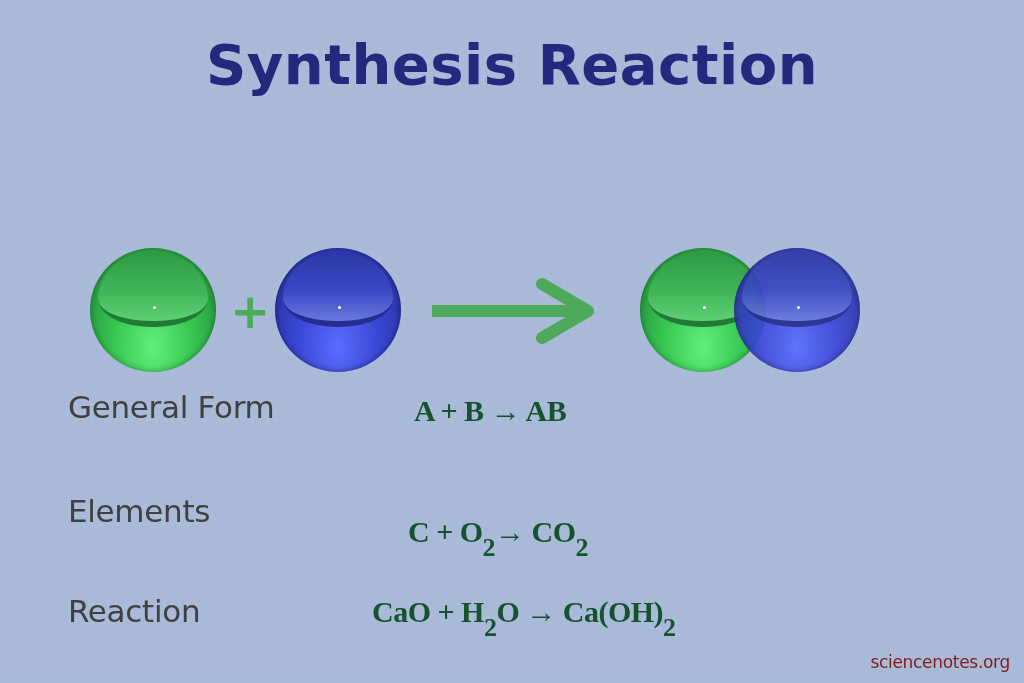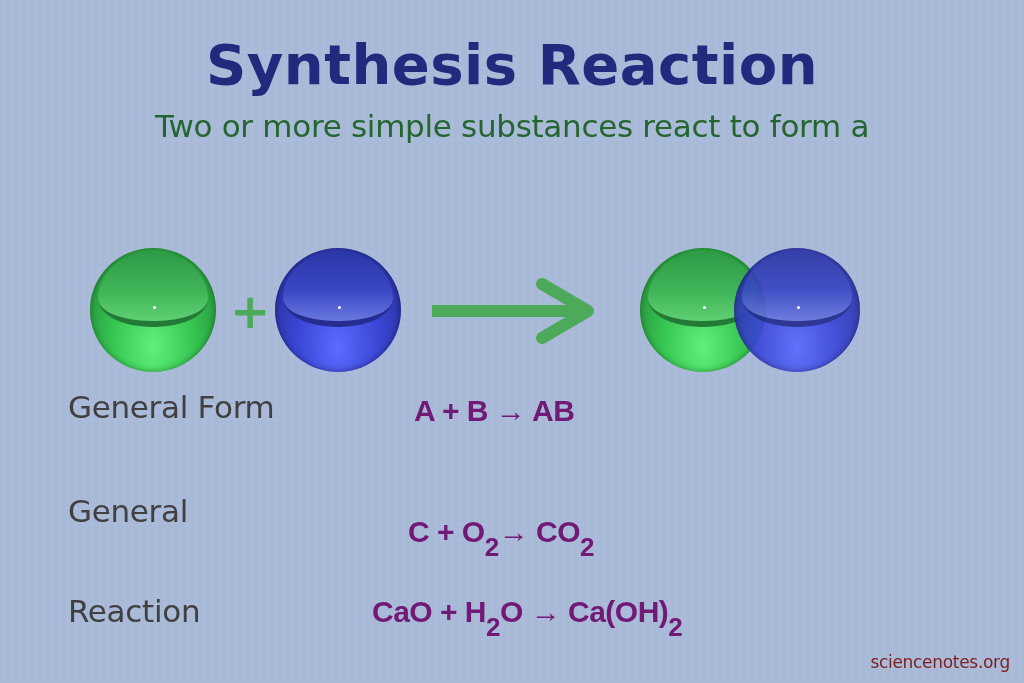--- a/index.html
+++ b/index.html
@@ -48,37 +48,36 @@
     position:absolute; left:230px; top:287px; font-size:48px; font-weight:bold;
     color:#4caa5a; line-height:48px; font-family:"DejaVu Sans", sans-serif;
   }
   .arrow { position:absolute; left:430px; top:278px; }
   .overlap { position:absolute; opacity:0.92; }
   .label {
     position:absolute; left:68px; font-size:31px; color:#404040;
     font-family:"DejaVu Sans", sans-serif; line-height:40px; letter-spacing:-0.3px;
   }
   .eq {
-    position:absolute; font-size:30px; font-weight:bold; color:#701a75;
-    font-family:Liberation Sans, sans-serif; line-height:40px; white-space:nowrap;
+    position:absolute; font-size:30px; font-weight:bold; color:#14532d;
+    font-family:Liberation Serif, serif; line-height:40px; white-space:nowrap;
     letter-spacing:-0.5px;
   }
   .eq sub { font-size:26px; vertical-align:-14px; line-height:0; }
   .credit {
     position:absolute; right:14px; top:652px; font-size:17px; color:#7f1d1d;
     font-family:"DejaVu Sans", sans-serif; letter-spacing:-0.3px;
   }
 </style>
 </head>
 <body>
 
 <div class="title">Synthesis Reaction</div>
 
 <div class="subtitle">
-  <div>Two or more simple substances react to form a</div>
 </div>
 
 <div class="sphere green" style="left:90px; top:248px; width:126px; height:124px;">
   <div class="cap"></div>
   <div class="shine"></div>
 </div>
 
 <div class="plus">+</div>
 
 <div class="sphere blue" style="left:275px; top:248px; width:126px; height:124px;">
@@ -98,21 +97,21 @@
 <div class="sphere blue overlap" style="left:734px; top:248px; width:126px; height:124px;">
   <div class="cap"></div>
   <div class="shine"></div>
 </div>
 
 <div class="label" style="top:387px;">General Form</div>
 <div class="eq" style="left:414px; top:391px;">
   <span>A + B </span><span>→</span><span> AB</span>
 </div>
 
-<div class="label" style="top:491px;">General</div>
+<div class="label" style="top:491px;">Elements</div>
 <div class="eq" style="left:408px; top:512px;">
   <span>C + O</span><sub>2</sub><span>→</span><span> CO</span><sub>2</sub>
 </div>
 
 <div class="label" style="top:591px;">Reaction</div>
 <div class="eq" style="left:332px; top:592px;margin-left:40px;">
   <span>CaO + H</span><sub>2</sub><span>O </span><span>→</span><span> Ca(OH)</span><sub>2</sub>
 </div>
 
 <div class="credit">sciencenotes.org</div>

